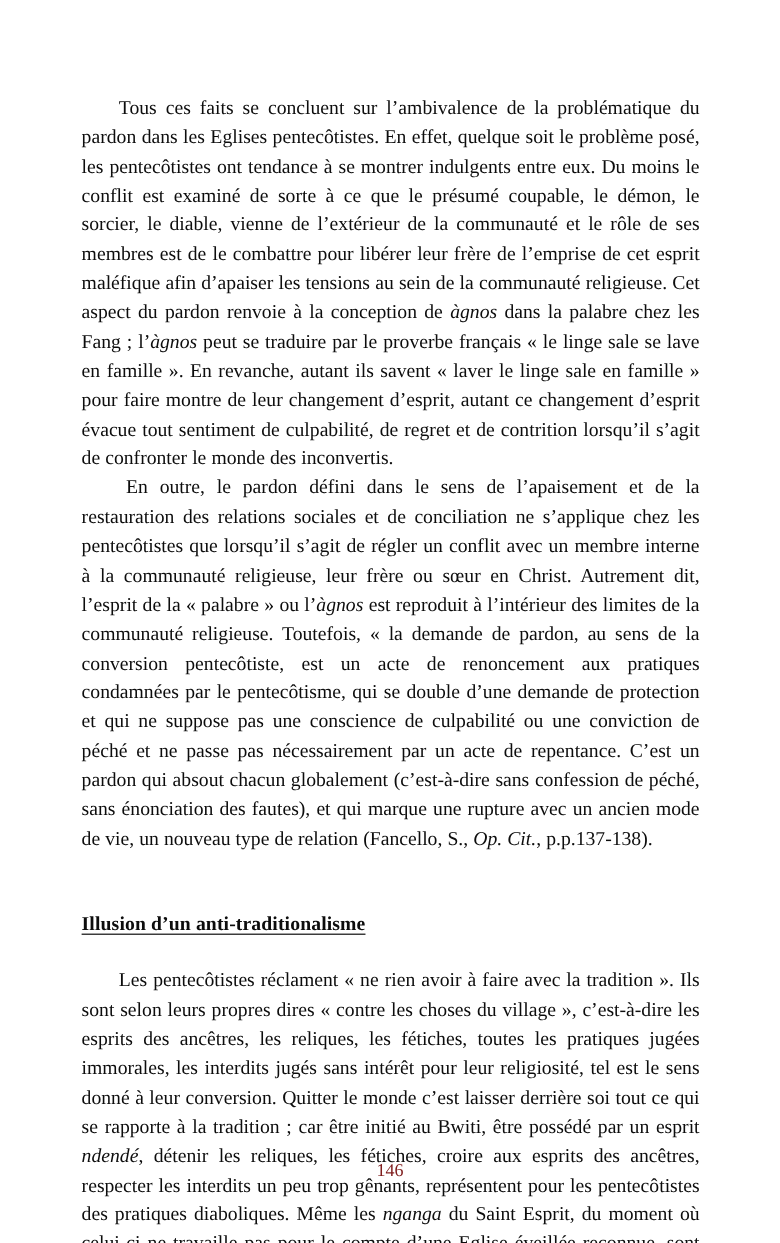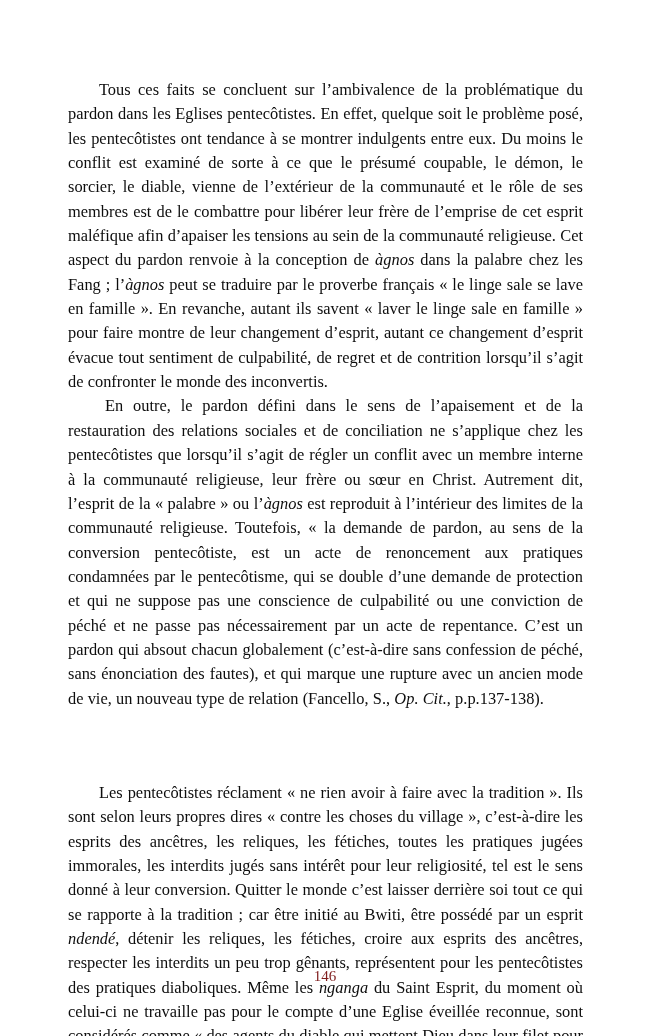--- a/index.html
+++ b/index.html
@@ -77,20 +77,21 @@
 <div class="page">
 
   <div class="text-column">
 
     <p class="body-par indent-a"><span>Tous ces faits se concluent sur l’ambivalence de la problématique du pardon dans les Eglises pentecôtistes. En effet, quelque soit le problème posé, les pentecôtistes ont tendance à se montrer indulgents entre eux. Du moins le conflit est examiné de sorte à ce que le présumé coupable, le démon, le sorcier, le diable, vienne de l’extérieur de la communauté et le rôle de ses membres est de le combattre pour libérer leur frère de l’emprise de cet esprit maléfique afin d’apaiser les tensions au sein de la communauté religieuse. Cet aspect du pardon renvoie à la conception de </span><span class="it">àgnos</span><span> dans la palabre chez les Fang&nbsp;; l’</span><span class="it">àgnos</span><span> peut se traduire par le proverbe français «&nbsp;le linge sale se lave en famille&nbsp;». En revanche, autant ils savent «&nbsp;laver le linge sale en famille&nbsp;» pour faire montre de leur changement d’esprit, autant ce changement d’esprit évacue tout sentiment de culpabilité, de regret et de contrition lorsqu’il s’agit  de confronter le monde des inconvertis.</span></p>
 
     <p class="body-par indent-b"><span>En outre, le pardon défini dans le sens de l’apaisement et de la restauration des relations sociales et de conciliation ne s’applique chez les pentecôtistes que lorsqu’il s’agit de régler un conflit avec un membre interne à la communauté religieuse, leur frère ou sœur en Christ. Autrement dit, l’esprit de la «&nbsp;palabre&nbsp;» ou l’</span><span class="it">àgnos</span><span>  est reproduit à l’intérieur des limites de la communauté religieuse. Toutefois, «&nbsp;la demande de pardon, au sens de la conversion pentecôtiste, est un acte de renoncement aux pratiques condamnées par le pentecôtisme, qui se double d’une demande de protection et qui ne suppose pas une conscience de culpabilité ou une conviction de péché et ne passe pas nécessairement par un acte de repentance. C’est un pardon qui absout chacun globalement (c’est-à-dire sans confession de péché, sans énonciation des fautes), et qui marque une rupture avec un ancien mode de vie, un nouveau type de relation (Fancello, S., </span><span class="it">Op. Cit.</span><span>, p.p.137-138).</span></p>
 
     <div class="gap-after-par"></div>
 
+    <h2 class="section-heading">Illusion d’un anti-traditionalisme</h2>
 
     <div class="gap-after-heading"></div>
 
     <p class="body-par indent-a"><span>Les pentecôtistes réclament «&nbsp;ne rien avoir à faire avec la tradition&nbsp;». Ils sont selon leurs propres dires «&nbsp;contre les choses du village&nbsp;», c’est-à-dire les esprits des ancêtres, les reliques, les fétiches, toutes les pratiques jugées immorales, les interdits jugés sans intérêt pour leur religiosité, tel est le sens donné à leur conversion. Quitter le monde c’est laisser derrière soi tout ce qui se rapporte à la tradition&nbsp;; car être initié au Bwiti, être possédé par un esprit </span><span class="it">ndendé</span><span>, détenir les reliques, les fétiches, croire aux esprits des ancêtres, respecter les interdits un peu trop gênants, représentent pour les pentecôtistes des pratiques diaboliques. Même les </span><span class="it">nganga</span><span> du Saint Esprit, du moment où celui-ci ne travaille pas pour le compte d’une Eglise éveillée reconnue, sont considérés comme «&nbsp;des agents du diable qui mettent Dieu dans leur filet pour attirer des honnêtes</span></p>
 
   </div>
 
   <div class="page-number">146</div>
 
 </div>

